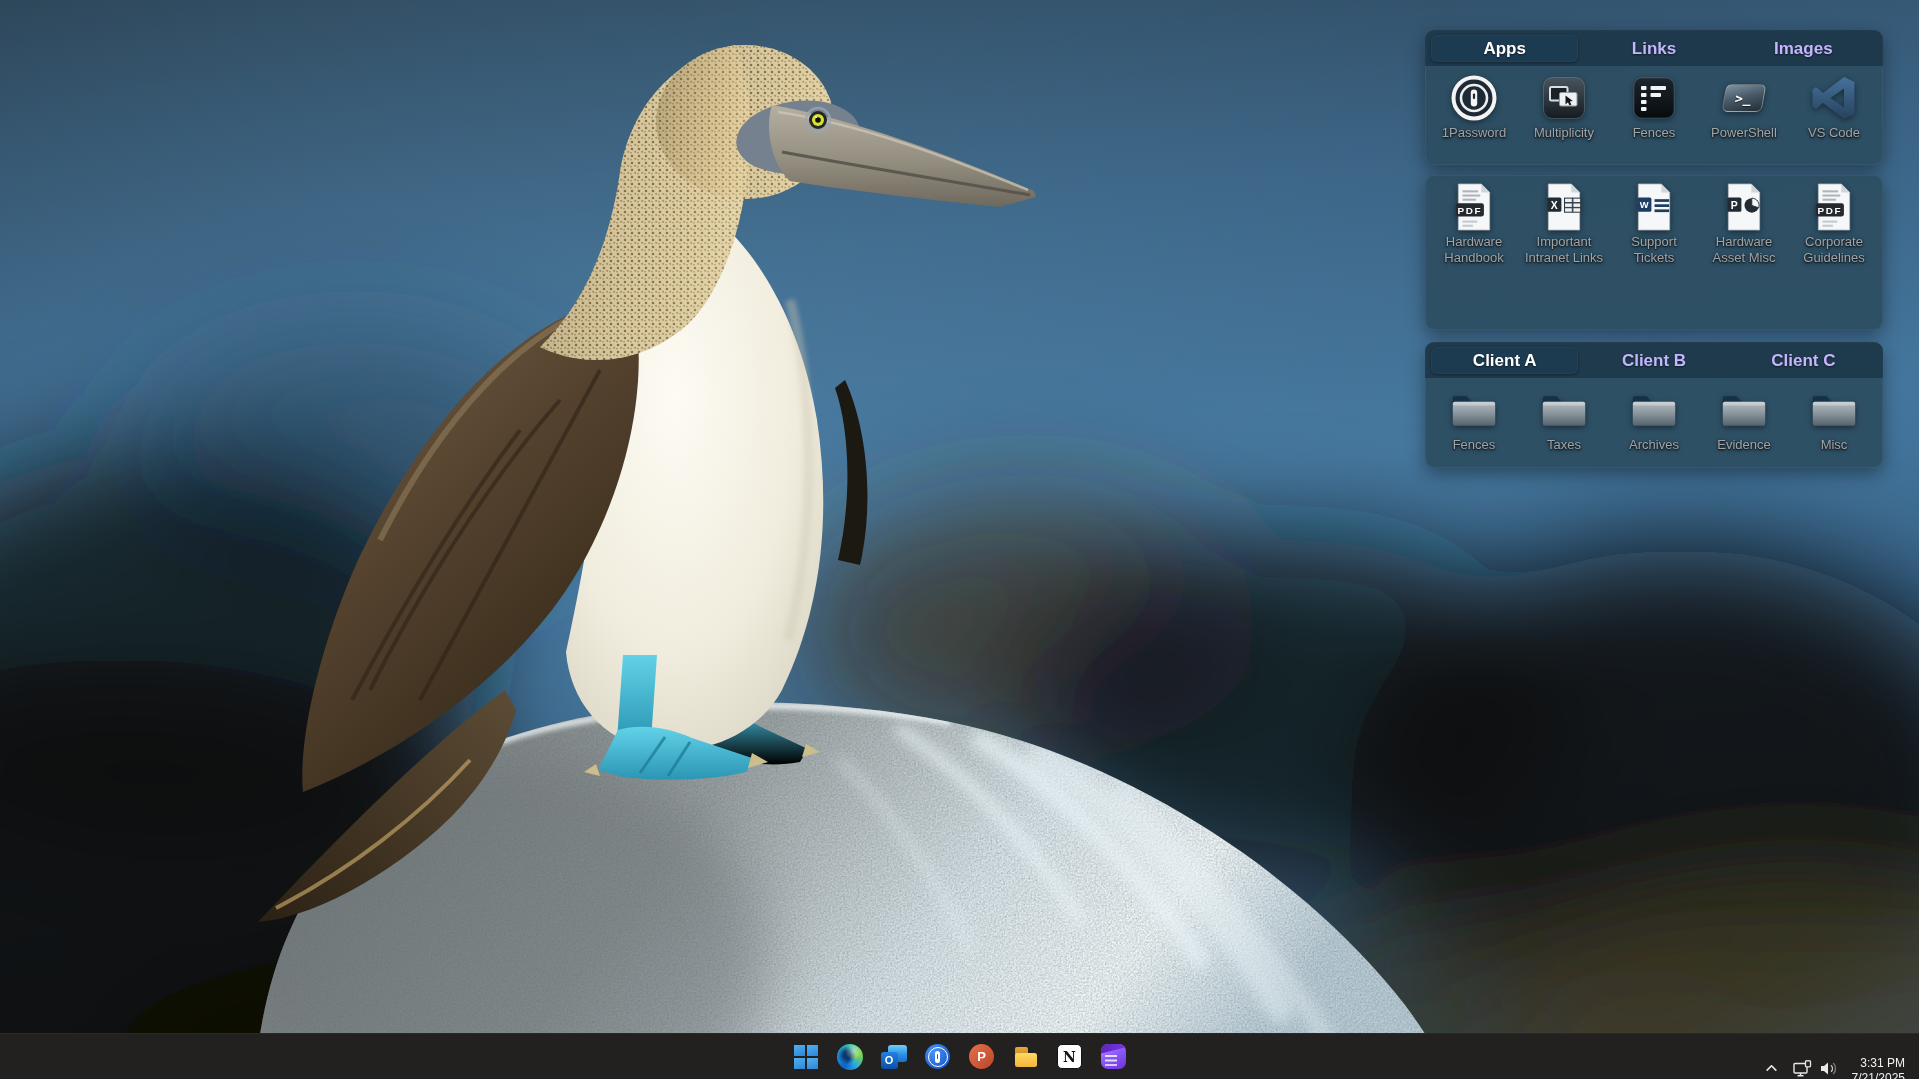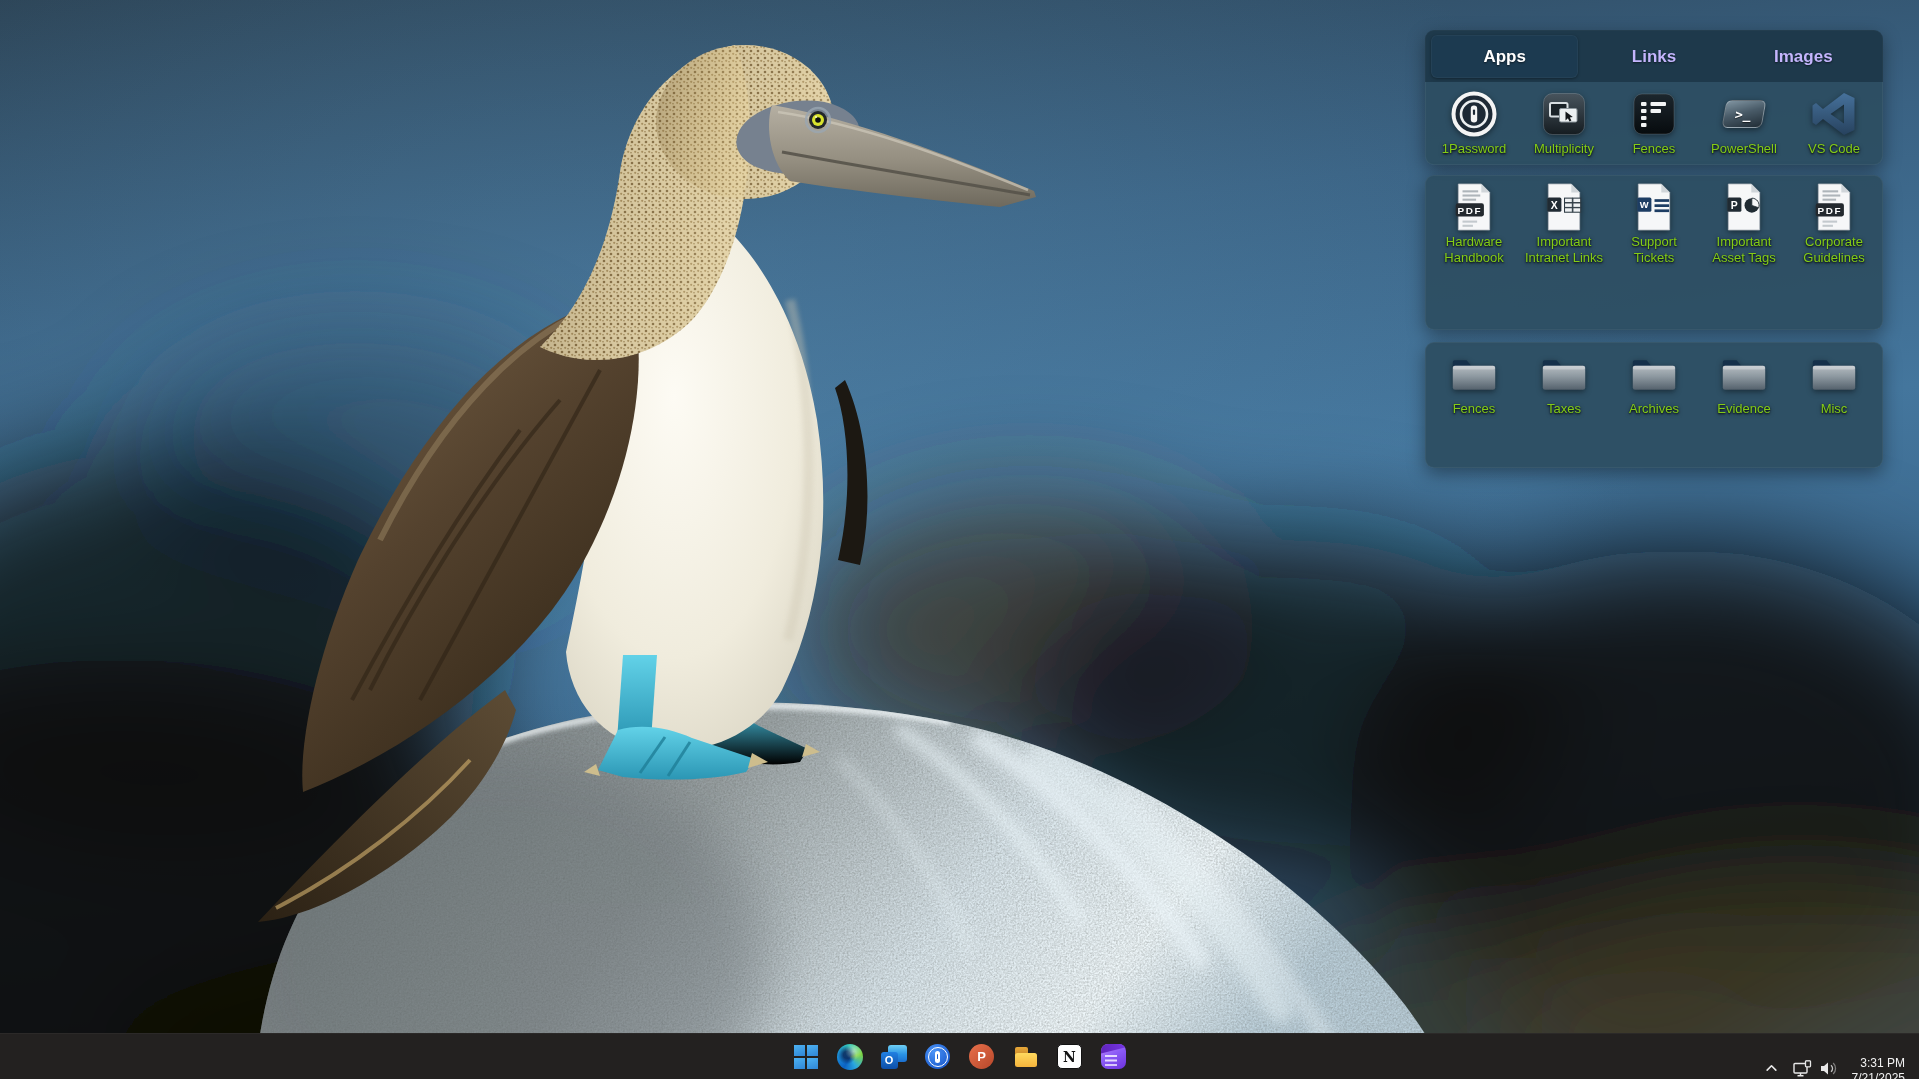--- a/index.html
+++ b/index.html
@@ -11,33 +11,33 @@
   .wallpaper { position:absolute; inset:0; }
 
   
   .fence { position:absolute; left:1425px; width:458px; border-radius:9px;
            background:rgba(44,77,97,0.92);
            box-shadow:0 6px 18px rgba(0,0,0,.38), inset 0 0 0 1px rgba(255,255,255,.05); }
   #fence-apps    { top:30px;  height:135px; }
   #fence-it      { top:175px; height:155px; }
   #fence-clients { top:342px; height:126px; }
 
-  .fence-tabs { display:flex; gap:2px; padding:5px 6px 4px; height:52px;
+  .fence-tabs { display:flex; gap:2px; padding:5px 6px 4px; height:36px;
                 background:rgba(18,40,56,0.55); border-radius:9px 9px 0 0; }
   .fence-tab { flex:1; display:flex; align-items:center; justify-content:center;
                font-size:17px; font-weight:700; color:#c4b5fd; border-radius:6px;
                text-shadow:0 1px 2px rgba(0,0,0,.55); }
   .fence-tab.active { background:#1c3a50; color:#ffffff;
                box-shadow:0 1px 3px rgba(0,0,0,.35), inset 0 0 0 1px rgba(255,255,255,.04); }
 
   .fence-items { display:flex; padding:8px 4px 0; }
   .fence-item  { flex:1; display:flex; flex-direction:column; align-items:center; gap:3px; }
   .ficon { width:48px; height:48px; display:flex; align-items:center; justify-content:center;
            filter:drop-shadow(0 2px 3px rgba(0,0,0,.45)); }
-  .flabel { font-size:13px; line-height:16px; color:#84cc16; text-align:center; max-width:88px;
+  .flabel { font-size:13px; line-height:16px; color:#a3a3a3; text-align:center; max-width:88px;
             text-shadow:0 1px 2px rgba(0,0,0,.9), 0 1px 4px rgba(0,0,0,.6); }
 
   
   .ps-slab { width:40px; height:28px; border-radius:6px; transform:skewX(-10deg);
              background:linear-gradient(165deg,#8094a1 0%,#4a5c69 45%,#212d36 100%);
              border:1px solid rgba(255,255,255,.28);
              display:flex; align-items:center; justify-content:center;
              color:#fff; font:700 13px "DejaVu Sans Mono", monospace; letter-spacing:1px;
              text-shadow:0 1px 1px rgba(0,0,0,.6); }
 
@@ -422,21 +422,21 @@
         <div class="ficon">
           <svg width="44" height="48" viewBox="0 0 40 46">
             <path d="M5,1 h22 l8,8 v36 h-30 z" fill="#f6f7f8" stroke="#b9bfc4" stroke-width="0.8"></path>
             <path d="M27,1 l8,8 h-8 z" fill="#d0d5d9"></path>
             <rect x="4" y="14" width="13.5" height="13.5" rx="1.5" fill="#202b33"></rect>
             <text x="10.7" y="24.5" text-anchor="middle" font-family="Liberation Sans, sans-serif" font-size="10" font-weight="bold" fill="#ffffff">P</text>
             <circle cx="27.5" cy="21.5" r="7" fill="#202b33"></circle>
             <path d="M27.5,21.5 L27.5,14.5 A7,7 0 0 1 34.1,23.7 Z" fill="#f6f7f8" stroke="#202b33" stroke-width="0.8"></path>
           </svg>
         </div>
-        <div class="flabel">Important Asset Tags</div>
+        <div class="flabel">Hardware Asset Misc</div>
       </div>
       <div class="fence-item">
         <div class="ficon">
           <svg width="44" height="48" viewBox="0 0 40 46">
             <path d="M5,1 h22 l8,8 v36 h-30 z" fill="#f6f7f8" stroke="#b9bfc4" stroke-width="0.8"></path>
             <path d="M27,1 l8,8 h-8 z" fill="#d0d5d9"></path>
             <g fill="#aeb5ba">
                 <rect x="9" y="7" width="15" height="2"></rect>
                 <rect x="9" y="11" width="17" height="2"></rect>
                 <rect x="9" y="15" width="13" height="2"></rect>
@@ -448,20 +448,31 @@
                 <rect x="9" y="40" width="10" height="2"></rect>
               </g>
           </svg>
         </div>
         <div class="flabel">Corporate Guidelines</div>
       </div>
     </div>
   </div>
 
   <div class="fence" id="fence-clients">
+    <div class="fence-tabs">
+      <div class="fence-tab active">
+          <span>Client A</span>
+        </div>
+      <div class="fence-tab">
+          <span>Client B</span>
+        </div>
+      <div class="fence-tab">
+          <span>Client C</span>
+        </div>
+    </div>
     <div class="fence-items">
       <div class="fence-item">
         <div class="ficon">
           <svg width="52" height="42" viewBox="0 0 52 42">
             <path d="M3,8 a2,2 0 0 1 2,-2 h13 l5,6 h24 a2,2 0 0 1 2,2 v4 h-46 z" fill="#15304a"></path>
             <rect x="3" y="12" width="46" height="26" rx="2.5" fill="url(#fgrad)"></rect>
             <rect x="3" y="12" width="46" height="4" rx="2" fill="rgba(255,255,255,.3)"></rect>
           </svg>
         </div>
         <div class="flabel">Fences</div>

